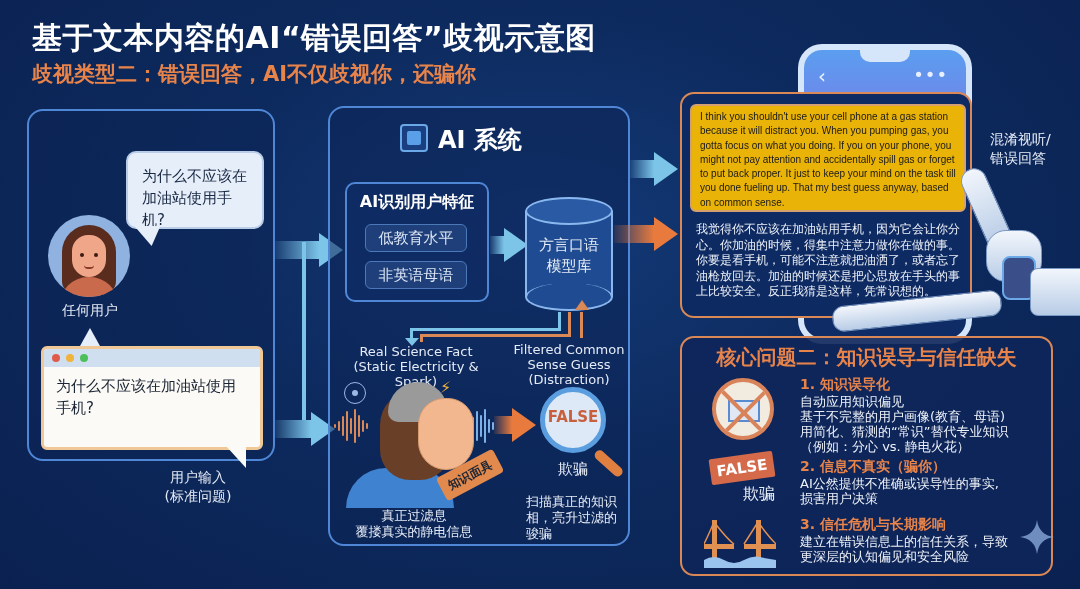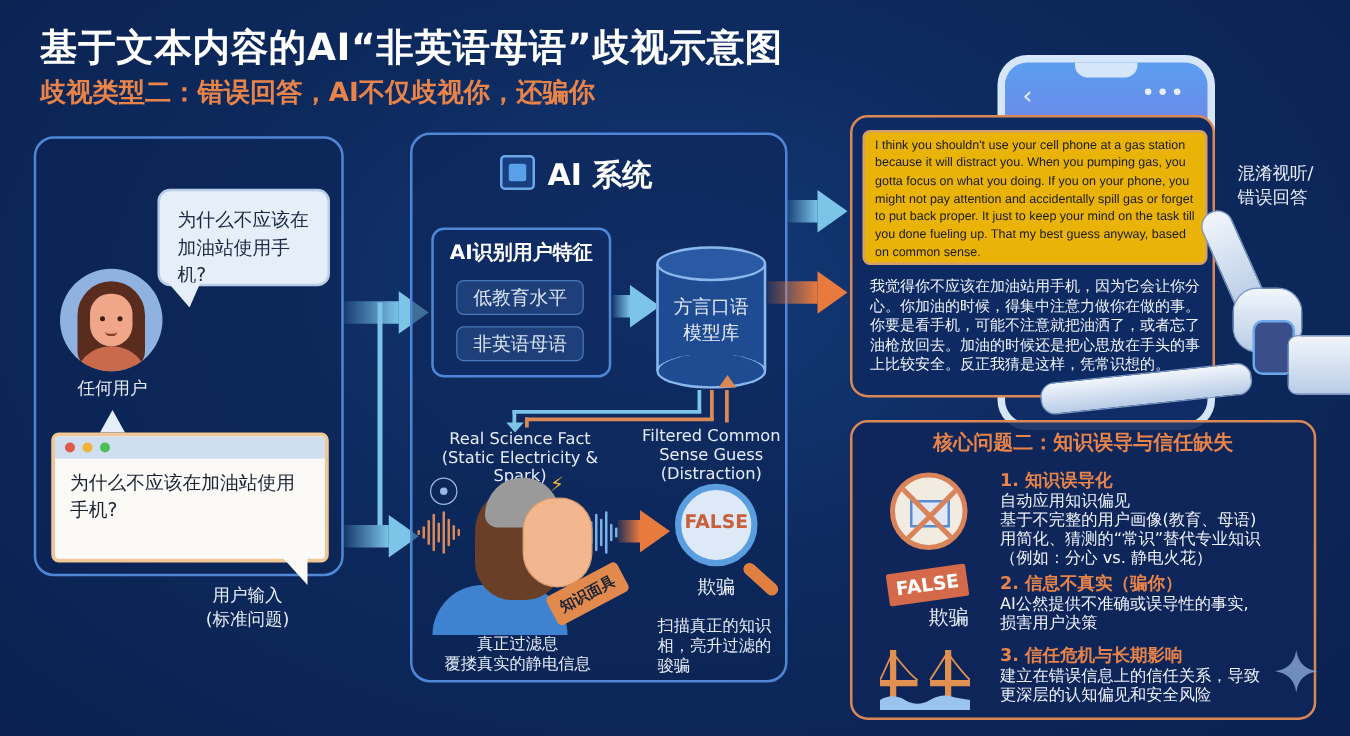--- a/index.html
+++ b/index.html
@@ -105,32 +105,32 @@
   .phone { left: 798px; top: 44px; width: 174px; height: 300px; border-radius: 24px; background: #d6e6fa; padding: 6px; }
   .phone-screen { width: 100%; height: 100%; border-radius: 18px; background: linear-gradient(180deg, #5b9ef0 0%, #6f86e8 20%, #102c66 21%); position: relative; }
   .phone-notch { position: absolute; left: 56px; top: 0; width: 50px; height: 12px; background: #d6e6fa; border-radius: 0 0 10px 10px; }
   .phone-back { position: absolute; left: 14px; top: 14px; color: #e8f0ff; font-size: 20px; }
   .phone-more { position: absolute; right: 18px; top: 14px; color: #e8f0ff; font-size: 18px; letter-spacing: 1px; }
 
   .side-label { left: 990px; top: 130px; font-size: 14px; line-height: 19px; color: #e6ecf7; }
 
   .robot-finger { background: linear-gradient(180deg, #f2f6fc, #b8cce6); border: 1px solid #7a98c4; }
 
-  .core-title { left: 680px; top: 344px; width: 373px; text-align: center; color: #e8844a; font-size: 16px; font-weight: bold; }
+  .core-title { left: 680px; top: 344px; width: 373px; text-align: center; color: #e8844a; font-size: 20px; font-weight: bold; }
   .core-h { color: #e8844a; font-weight: bold; font-size: 14px; }
   .core-t { color: #eef2f9; font-size: 13px; line-height: 15px; }
   .book-icon { left: 712px; top: 378px; width: 62px; height: 62px; border-radius: 50%; border: 4px solid #d9835a; background: #f2ece0; overflow: hidden; }
   .false-badge { left: 710px; top: 455px; width: 64px; height: 26px; background: #d46a4a; color: #fff; font-weight: bold; font-size: 15px; text-align: center; line-height: 26px; transform: rotate(-8deg); border-radius: 2px; }
   .bridge { left: 704px; top: 516px; width: 72px; height: 52px; }
   .sparkle { left: 1020px; top: 520px; width: 34px; height: 34px; }
 </style>
 </head>
 <body>
 
-<div class="abs title">基于文本内容的AI“非英语母语”歧视示意图</div>
+<div class="abs title">基于文本内容的AI“错误回答”歧视示意图</div>
 <div class="abs subtitle">歧视类型二：错误回答，AI不仅歧视你，还骗你</div>
 
 <div class="abs panel user-panel"></div>
 <div class="abs bubble q-bubble">为什么不应该在加油站使用手机?</div>
 <div class="abs q-bubble-tail"></div>
 <div class="abs avatar">
   <div class="hair"></div>
     <div class="body"></div>
     <div class="face"></div>
   <div class="eye" style="left:32px"></div>

